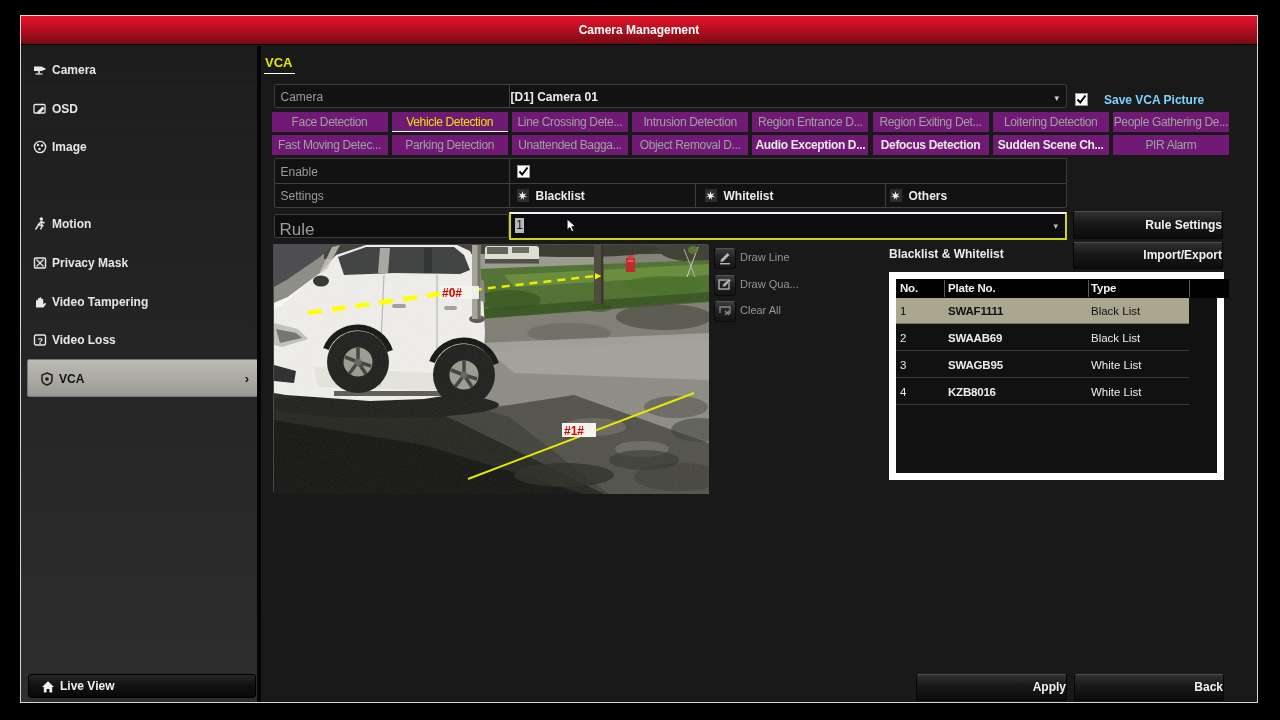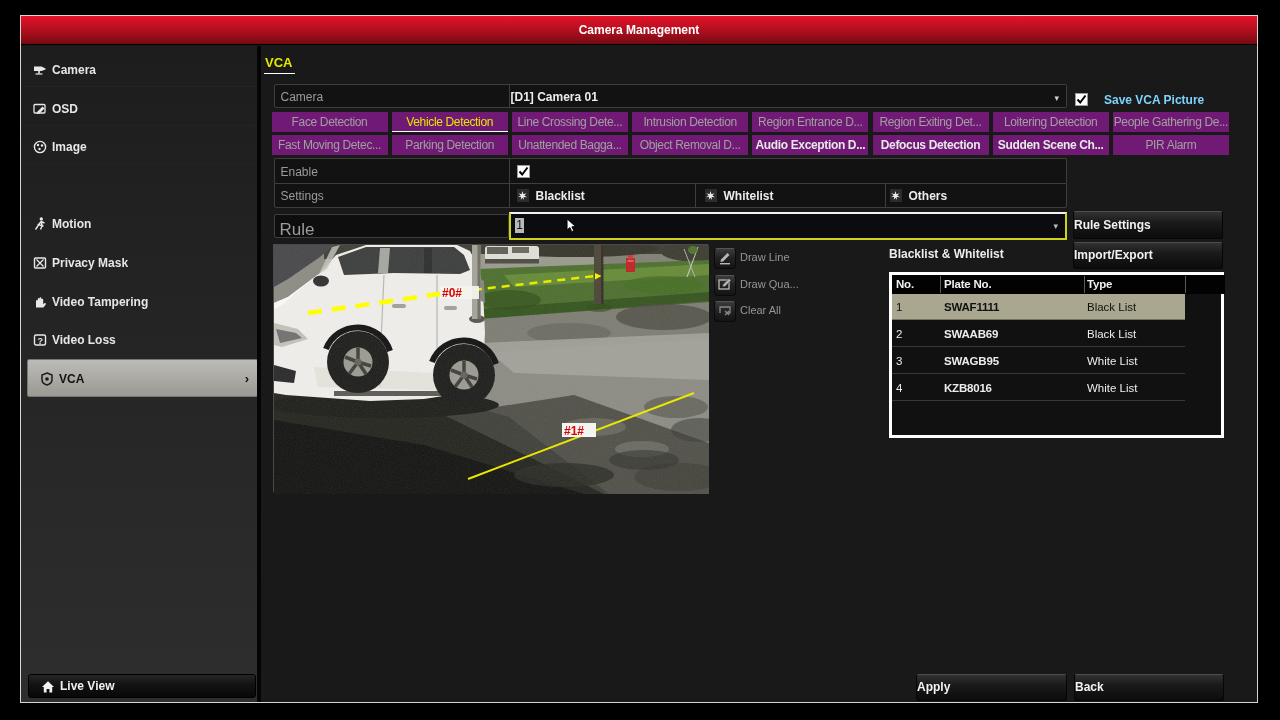--- a/index.html
+++ b/index.html
@@ -65,40 +65,40 @@
 .radio .t { position:absolute; left:19px; top:1px; color:#ececec; font-size:12px; font-weight:bold; white-space:nowrap; }
 #rulelab { position:absolute; left:12.5px; top:168px; width:235px; height:24px;
   background:#0e0e0e; border:1px solid #3e3e3e; border-radius:2px; }
 #rulelab .lab { position:absolute; left:5px; top:5px; color:#9b9b9b; font-size:17px; }
 #ruleinput { position:absolute; left:248px; top:166px; width:558px; height:27.5px;
   background:#0c0c10; border:2px solid #ccd41c; border-top:2px solid #f2f2f2; }
 #ruleinput .one { position:absolute; left:4px; top:4px; width:9px; height:15px; background:#b9b9b9;
   color:#111; font-size:12px; text-align:center; line-height:15px; }
 .btn { position:absolute; background:linear-gradient(#323232,#1a1a1a 40%,#0c0c0c);
   border:1px solid #060606; border-top:1px solid #4e4e4e; border-radius:3px;
-  color:#f2f2f2; font-size:12px; font-weight:bold; text-align:left; }
+  color:#f2f2f2; font-size:12px; font-weight:bold; text-align:right; }
 #btn-rules { left:812px; top:165px; width:150px; height:28px; line-height:26px; }
 #btn-impexp { left:812px; top:196px; width:150px; height:27px; line-height:25px; }
 #btn-apply { left:655px; top:628px; width:151px; height:27px; line-height:25px; }
 #btn-back { left:813px; top:628px; width:150px; height:27px; line-height:25px; }
 
 
 #preview { position:absolute; left:11.5px; top:198px; width:435px; height:248px;
   border:1px solid #4a4a4a; background:#888; }
 
 
 .dbtn { position:absolute; left:453px; width:22px; height:21px; text-align:center;
   background:linear-gradient(#3c3c3c,#222 45%,#141414); border:1px solid #0a0a0a;
   border-top:1px solid #555; border-radius:4px; }
 .dlab { position:absolute; left:479px; color:#969696; font-size:11px; }
 
 
 #bwlabel { position:absolute; left:628px; top:201px; color:#ececec; font-size:12px; font-weight:bold; }
-#table { position:absolute; left:628px; top:226px; width:335px; height:166px;
-  background:#111; border:3px solid #ffffff; }
+#table { position:absolute; left:628px; top:226px; width:335px; height:208px;
+  background:#111; border:7px solid #ffffff; }
 #thead { position:absolute; left:0; top:0; width:333px; height:19px; background:#020202; }
 #thead .c { position:absolute; top:3px; color:#f0f0f0; font-size:11.5px; font-weight:bold; letter-spacing:-0.2px; }
 #thead .s { position:absolute; top:1px; width:1px; height:17px; background:#5a5a5a; }
 .trow { position:absolute; left:0; width:333px; height:26px; border-bottom:1px solid #3a3a3a; }
 .trow .c0 { position:absolute; left:4px; top:7px; font-size:11.5px; }
 .trow .c1 { position:absolute; left:52px; top:7px; font-size:11.5px; font-weight:bold; letter-spacing:-0.2px; }
 .trow .c2 { position:absolute; left:195px; top:7px; font-size:11.5px; }
 .trow.sel { background:#a9a78f; color:#111; width:293px; border-bottom:1px solid #73715c;}
 .trow.n { color:#ececec; border-bottom:1px solid #383838; width:293px; }
 </style>

